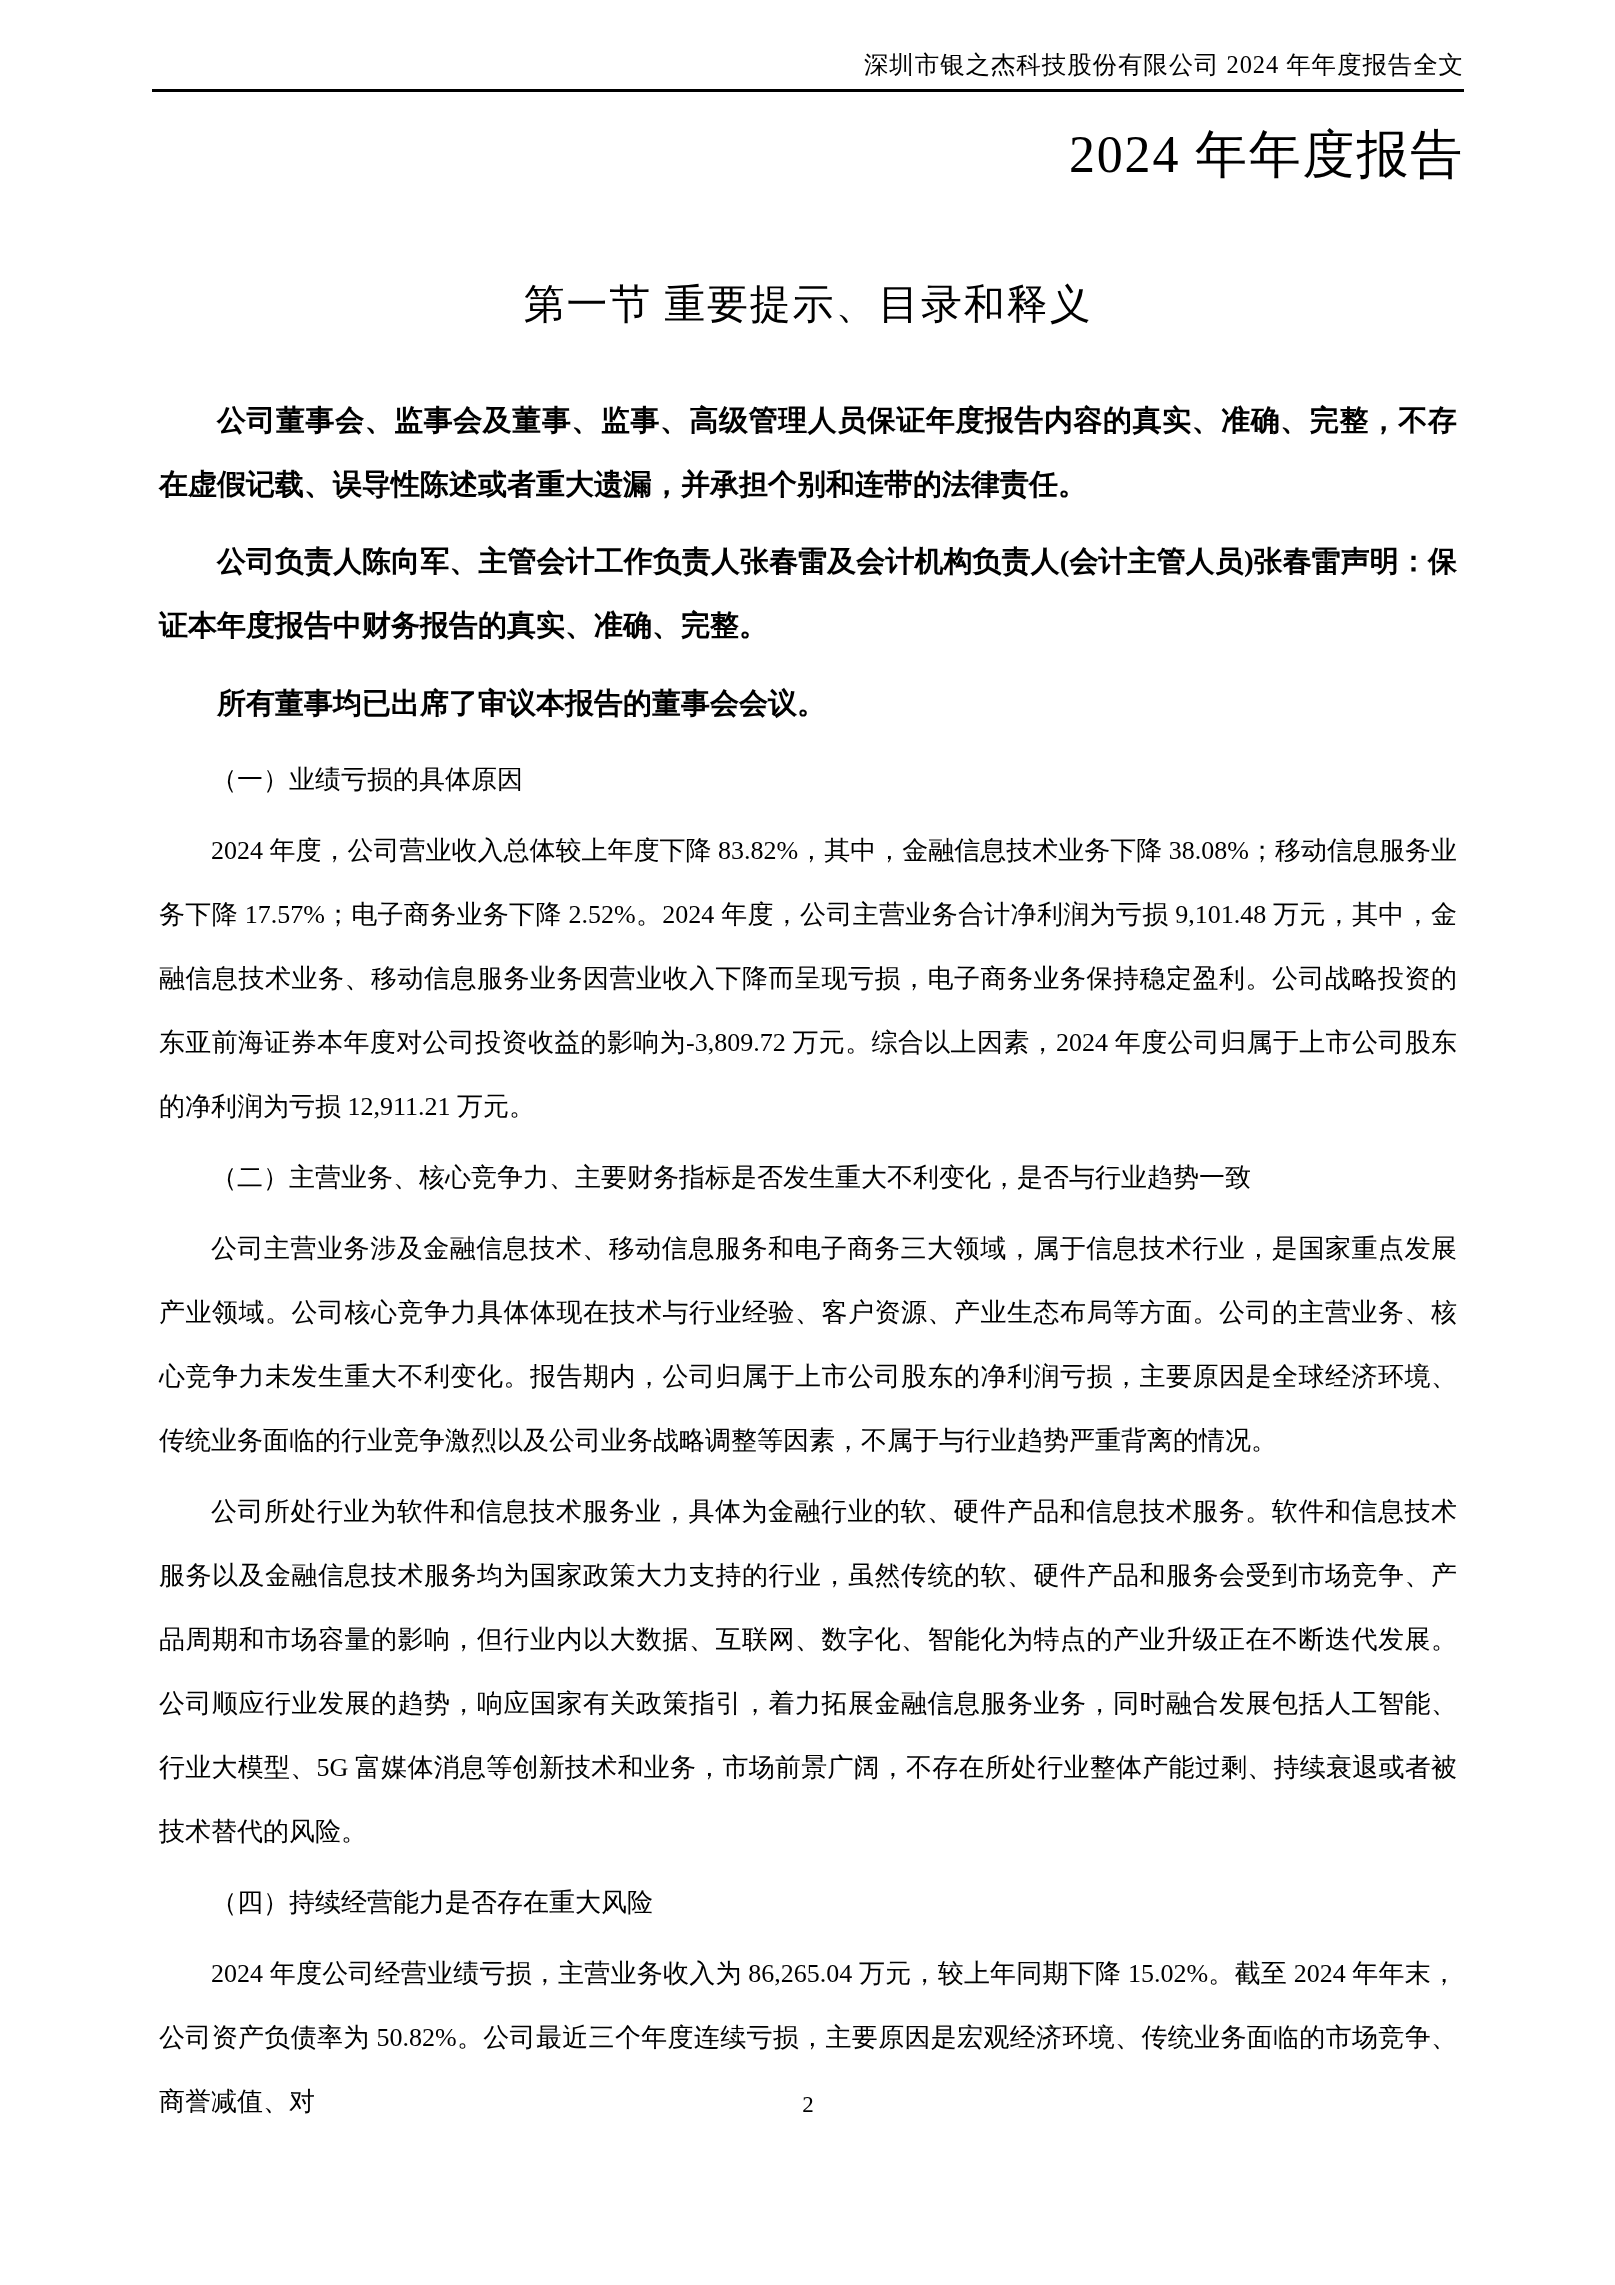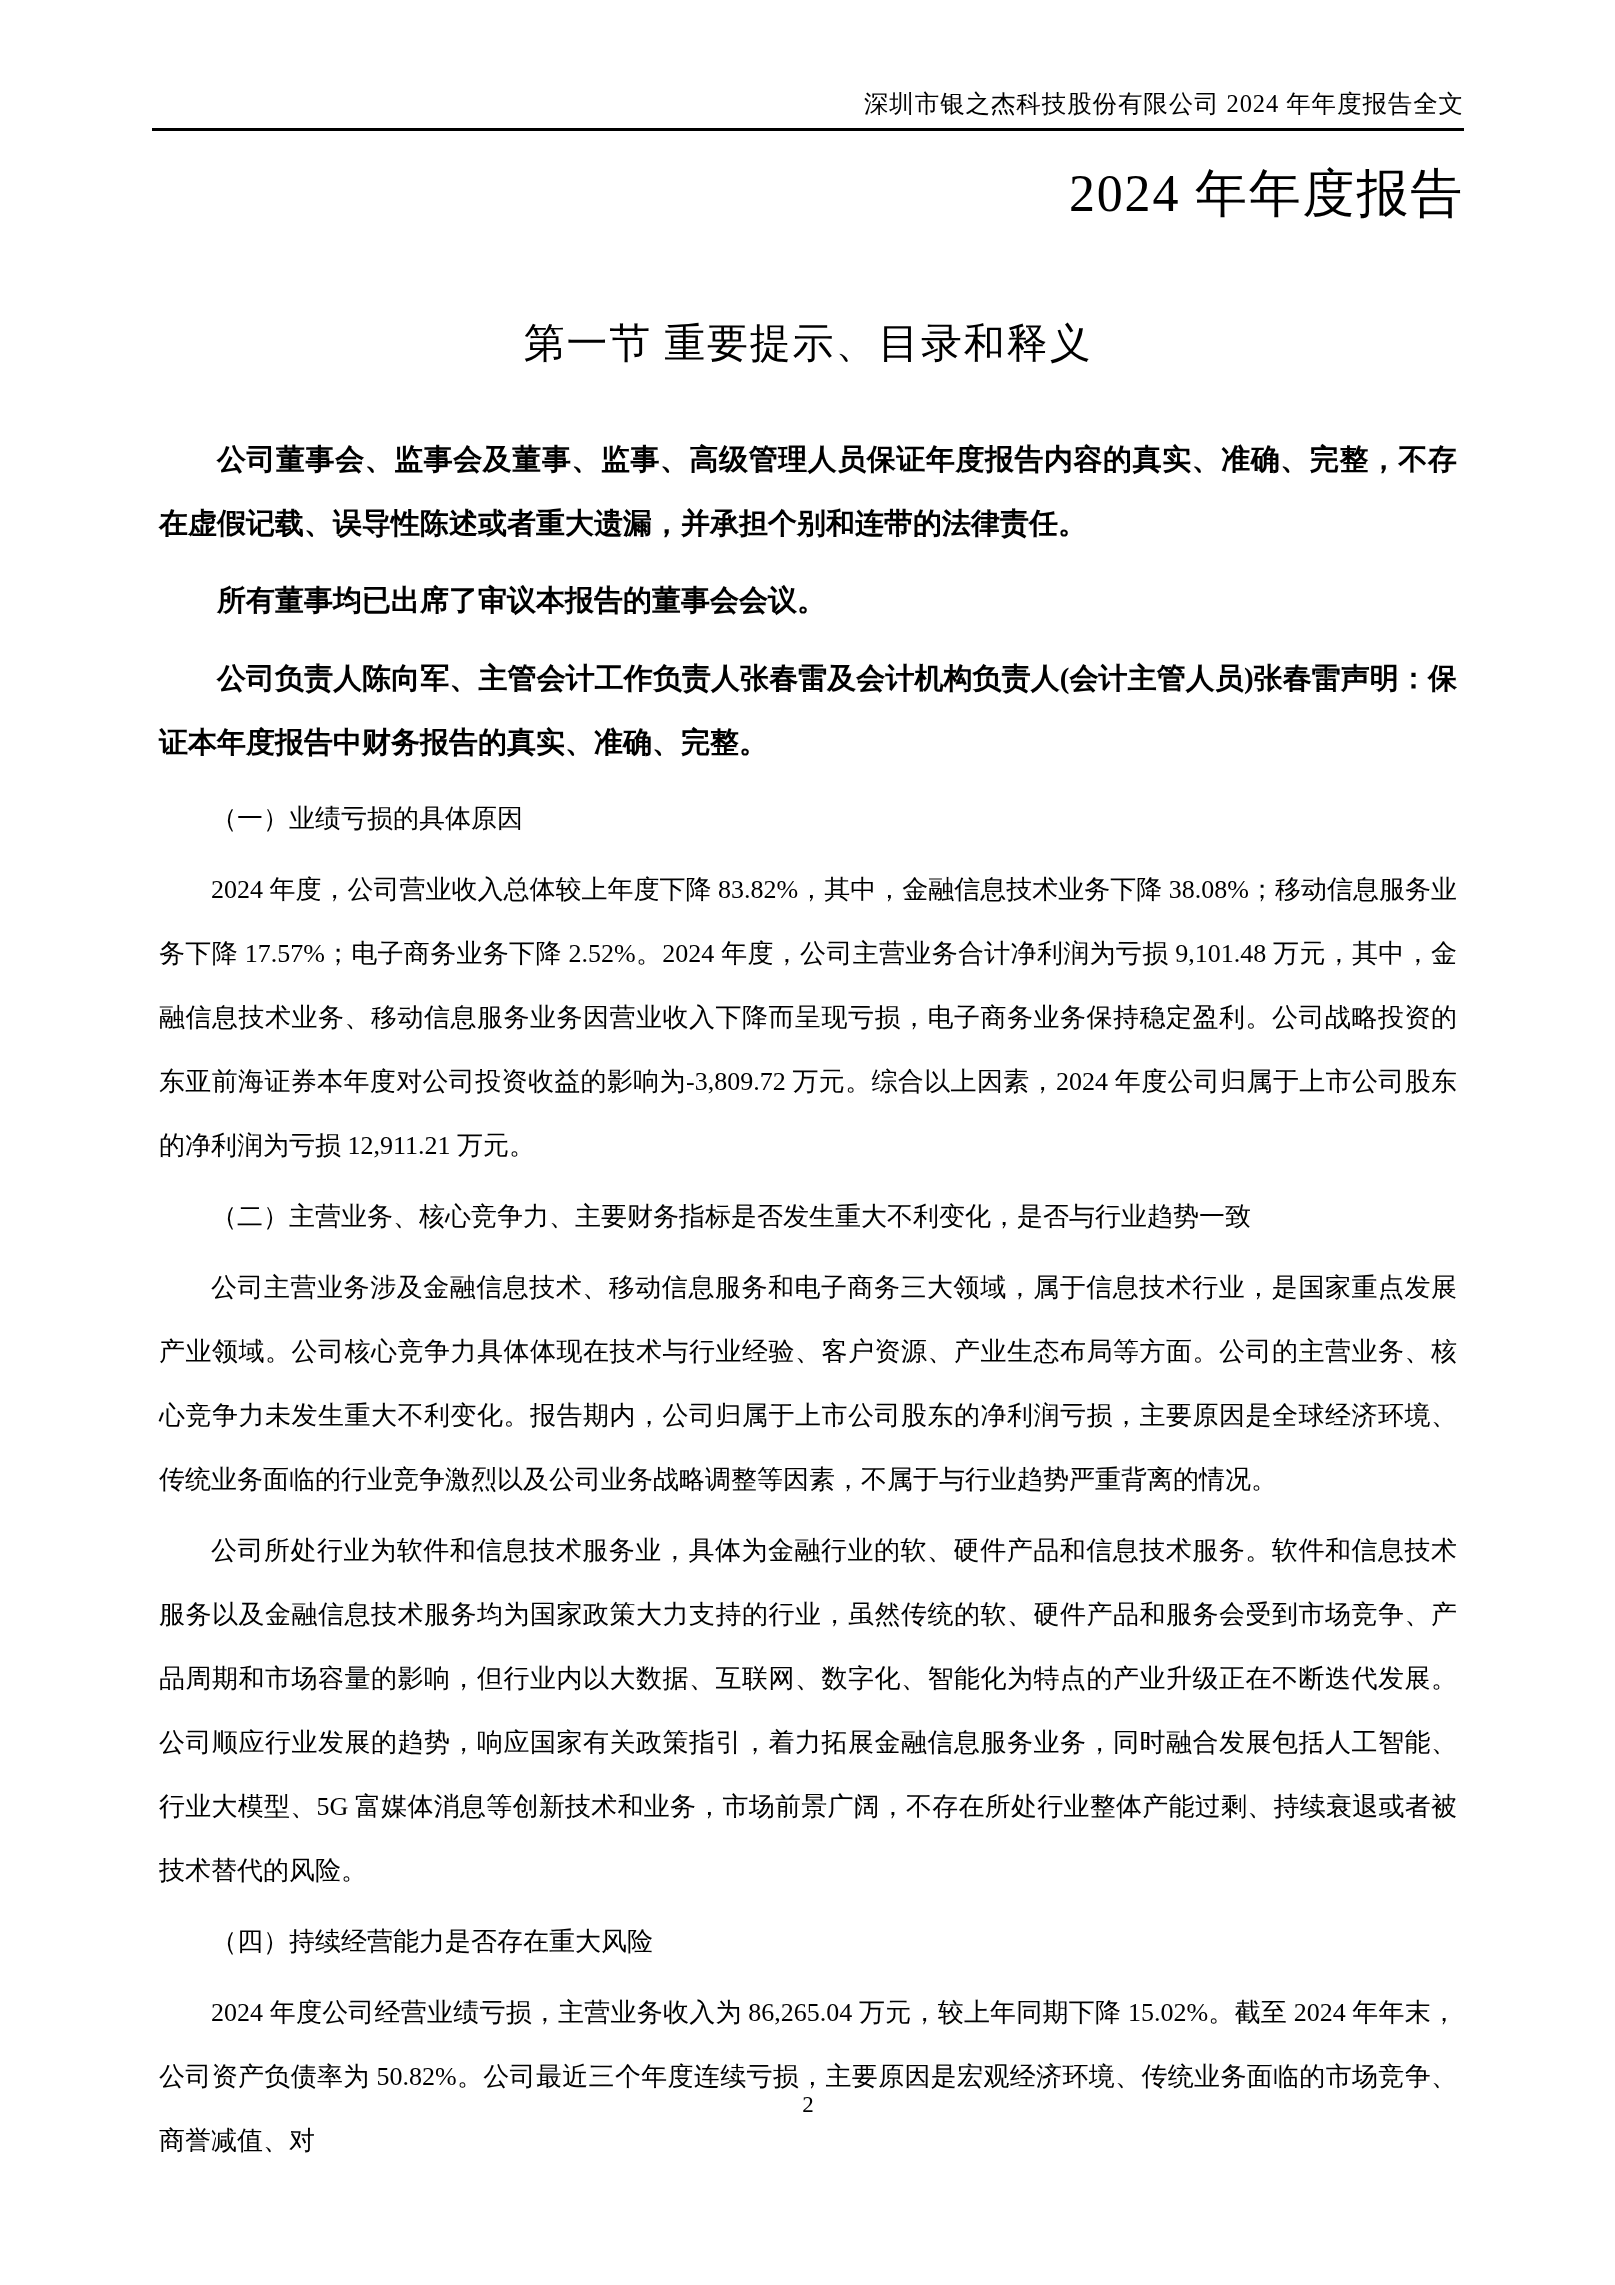--- a/index.html
+++ b/index.html
@@ -7,21 +7,21 @@
     position: relative;
     width: 1616px;
     height: 2286px;
     box-sizing: border-box;
     background: #ffffff;
     color: #000000;
     font-family: "Liberation Serif", "DejaVu Serif", serif;
     padding: 0 152px;
     overflow: hidden;
   }
-  .page-header { padding-top: 92px; }
+  .page-header { padding-top: 53px; }
   .header-text {
     text-align: right;
     font-size: 24.5px;
     line-height: 24.5px;
     letter-spacing: 0.9px;
   }
   .header-rule {
     margin-top: 11px;
     border-top: 3.6px solid #000000;
     height: 0;
@@ -77,22 +77,22 @@
     <div class="header-text">深圳市银之杰科技股份有限公司 2024 年年度报告全文</div>
     <div class="header-rule"></div>
   </div>
 
   <h1 class="title">2024 年年度报告</h1>
 
   <h2 class="section-title">第一节 重要提示、目录和释义</h2>
 
   <div class="body">
       <p class="bold">公司董事会、监事会及董事、监事、高级管理人员保证年度报告内容的真实、准确、完整，不存在虚假记载、误导性陈述或者重大遗漏，并承担个别和连带的法律责任。</p>
+      <p class="bold">公司负责人陈向军、主管会计工作负责人张春雷及会计机构负责人(会计主管人员)张春雷声明：保证本年度报告中财务报告的真实、准确、完整。</p>
       <p class="bold">所有董事均已出席了审议本报告的董事会会议。</p>
-      <p class="bold">公司负责人陈向军、主管会计工作负责人张春雷及会计机构负责人(会计主管人员)张春雷声明：保证本年度报告中财务报告的真实、准确、完整。</p>
       <p>（一）业绩亏损的具体原因</p>
       <p>2024 年度，公司营业收入总体较上年度下降 83.82%，其中，金融信息技术业务下降 38.08%；移动信息服务业务下降 17.57%；电子商务业务下降 2.52%。2024 年度，公司主营业务合计净利润为亏损 9,101.48 万元，其中，金融信息技术业务、移动信息服务业务因营业收入下降而呈现亏损，电子商务业务保持稳定盈利。公司战略投资的东亚前海证券本年度对公司投资收益的影响为-3,809.72 万元。综合以上因素，2024 年度公司归属于上市公司股东的净利润为亏损 12,911.21 万元。</p>
       <p>（二）主营业务、核心竞争力、主要财务指标是否发生重大不利变化，是否与行业趋势一致</p>
       <p>公司主营业务涉及金融信息技术、移动信息服务和电子商务三大领域，属于信息技术行业，是国家重点发展产业领域。公司核心竞争力具体体现在技术与行业经验、客户资源、产业生态布局等方面。公司的主营业务、核心竞争力未发生重大不利变化。报告期内，公司归属于上市公司股东的净利润亏损，主要原因是全球经济环境、传统业务面临的行业竞争激烈以及公司业务战略调整等因素，不属于与行业趋势严重背离的情况。</p>
       <p>公司所处行业为软件和信息技术服务业，具体为金融行业的软、硬件产品和信息技术服务。软件和信息技术服务以及金融信息技术服务均为国家政策大力支持的行业，虽然传统的软、硬件产品和服务会受到市场竞争、产品周期和市场容量的影响，但行业内以大数据、互联网、数字化、智能化为特点的产业升级正在不断迭代发展。公司顺应行业发展的趋势，响应国家有关政策指引，着力拓展金融信息服务业务，同时融合发展包括人工智能、行业大模型、5G 富媒体消息等创新技术和业务，市场前景广阔，不存在所处行业整体产能过剩、持续衰退或者被技术替代的风险。</p>
       <p>（四）持续经营能力是否存在重大风险</p>
       <p>2024 年度公司经营业绩亏损，主营业务收入为 86,265.04 万元，较上年同期下降 15.02%。截至 2024 年年末，公司资产负债率为 50.82%。公司最近三个年度连续亏损，主要原因是宏观经济环境、传统业务面临的市场竞争、商誉减值、对</p>
     </div>
 
   <div class="footer">

